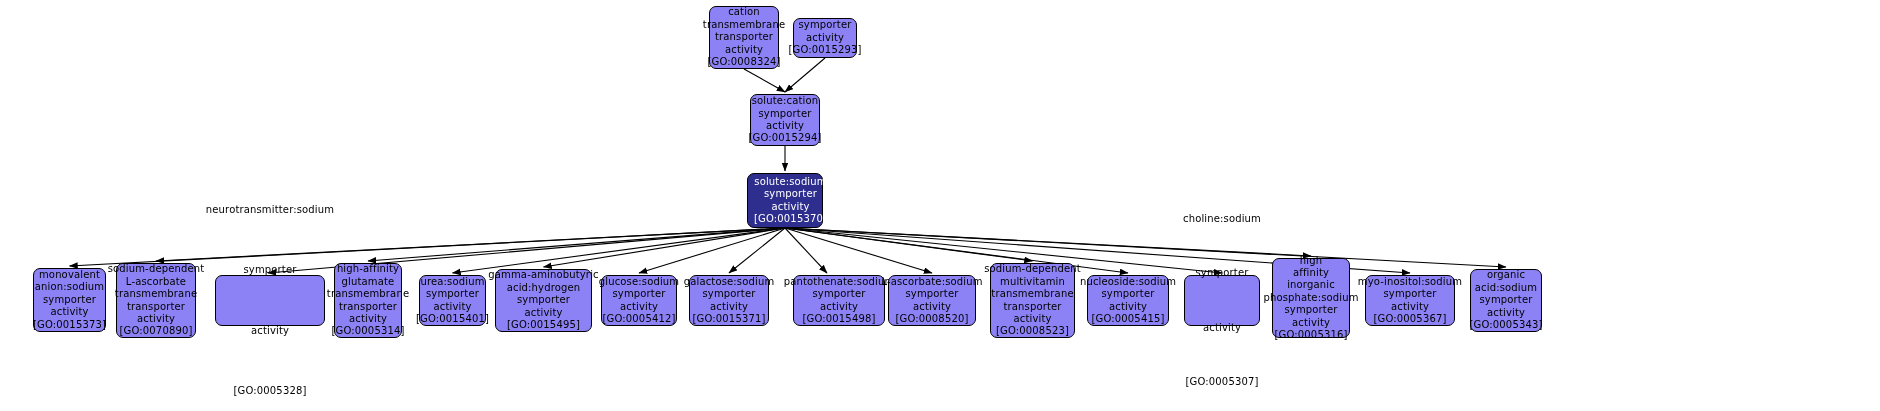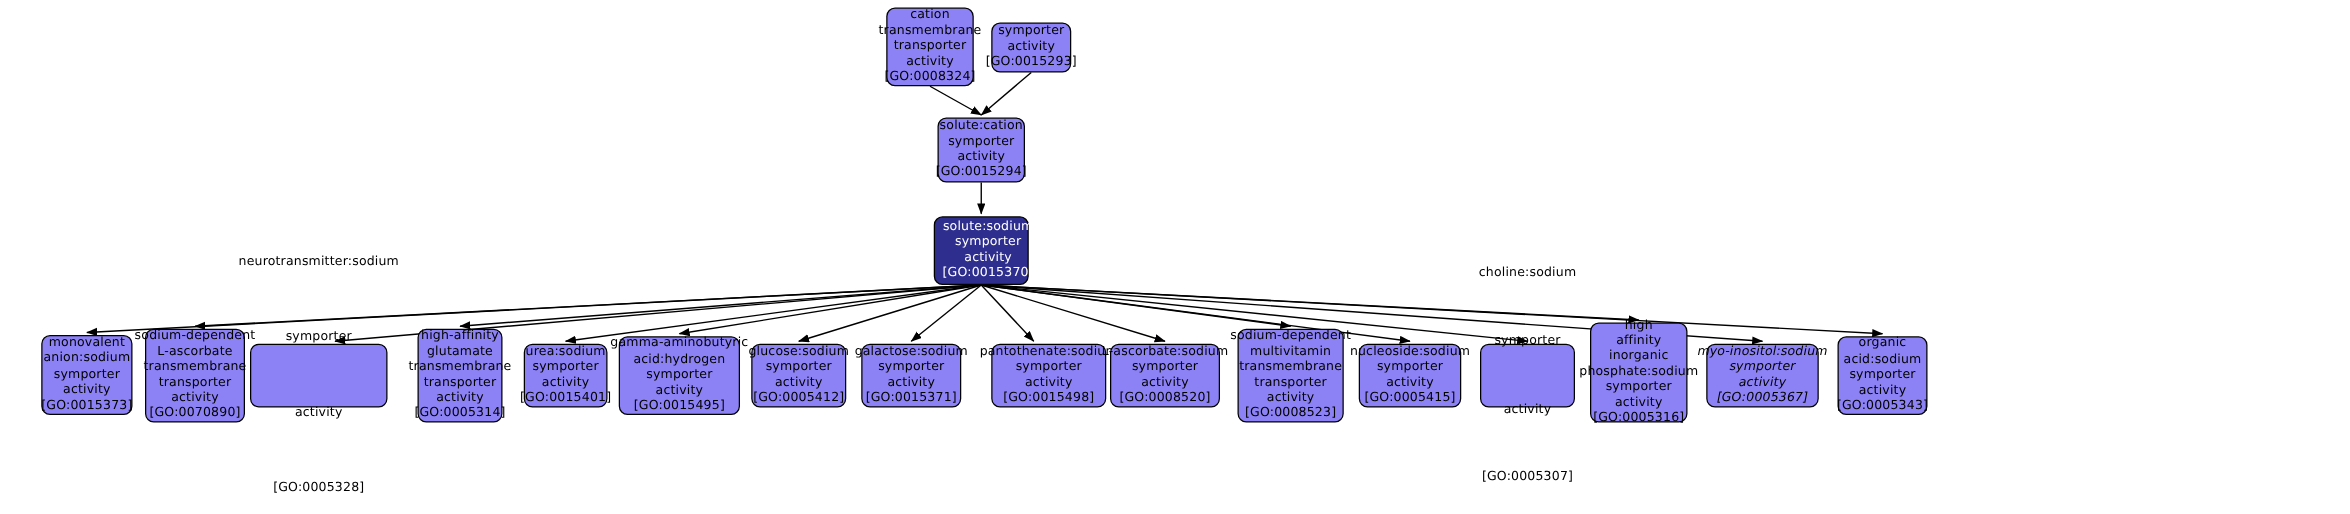--- a/index.html
+++ b/index.html
@@ -119,21 +119,21 @@
         <span class="label-line">[GO:0015373]</span>
       </div>
       <div class="go-node" style="left: 116px; top: 263px; width: 80px; height: 75px;">
         <span class="label-line">sodium-dependent</span>
         <span class="label-line">L-ascorbate</span>
         <span class="label-line">transmembrane</span>
         <span class="label-line">transporter</span>
         <span class="label-line">activity</span>
         <span class="label-line">[GO:0070890]</span>
       </div>
-      <div class="go-node" style="left: 200px; top: 275px; width: 110px; height: 51px; gap: 48px;">
+      <div class="go-node" style="left: 215px; top: 275px; width: 110px; height: 51px; gap: 48px;">
         <span class="label-line">neurotransmitter:sodium</span>
         <span class="label-line">symporter</span>
         <span class="label-line">activity</span>
         <span class="label-line">[GO:0005328]</span>
       </div>
       <div class="go-node" style="left: 334px; top: 263px; width: 68px; height: 75px;">
         <span class="label-line">high-affinity</span>
         <span class="label-line">glutamate</span>
         <span class="label-line">transmembrane</span>
         <span class="label-line">transporter</span>
@@ -199,21 +199,21 @@
       </div>
       <div class="go-node" style="left: 1272px; top: 258px; width: 78px; height: 80px;">
         <span class="label-line">high</span>
         <span class="label-line">affinity</span>
         <span class="label-line">inorganic</span>
         <span class="label-line">phosphate:sodium</span>
         <span class="label-line">symporter</span>
         <span class="label-line">activity</span>
         <span class="label-line">[GO:0005316]</span>
       </div>
-      <div class="go-node" style="left: 1365px; top: 275px; width: 90px; height: 51px; font-style: italic;">
+      <div class="go-node" style="left: 1365px; top: 275px; width: 90px; height: 51px;">
         <span class="label-line">myo-inositol:sodium</span>
         <span class="label-line">symporter</span>
         <span class="label-line">activity</span>
         <span class="label-line">[GO:0005367]</span>
       </div>
       <div class="go-node" style="left: 1470px; top: 269px; width: 72px; height: 63px;">
         <span class="label-line">organic</span>
         <span class="label-line">acid:sodium</span>
         <span class="label-line">symporter</span>
         <span class="label-line">activity</span>

